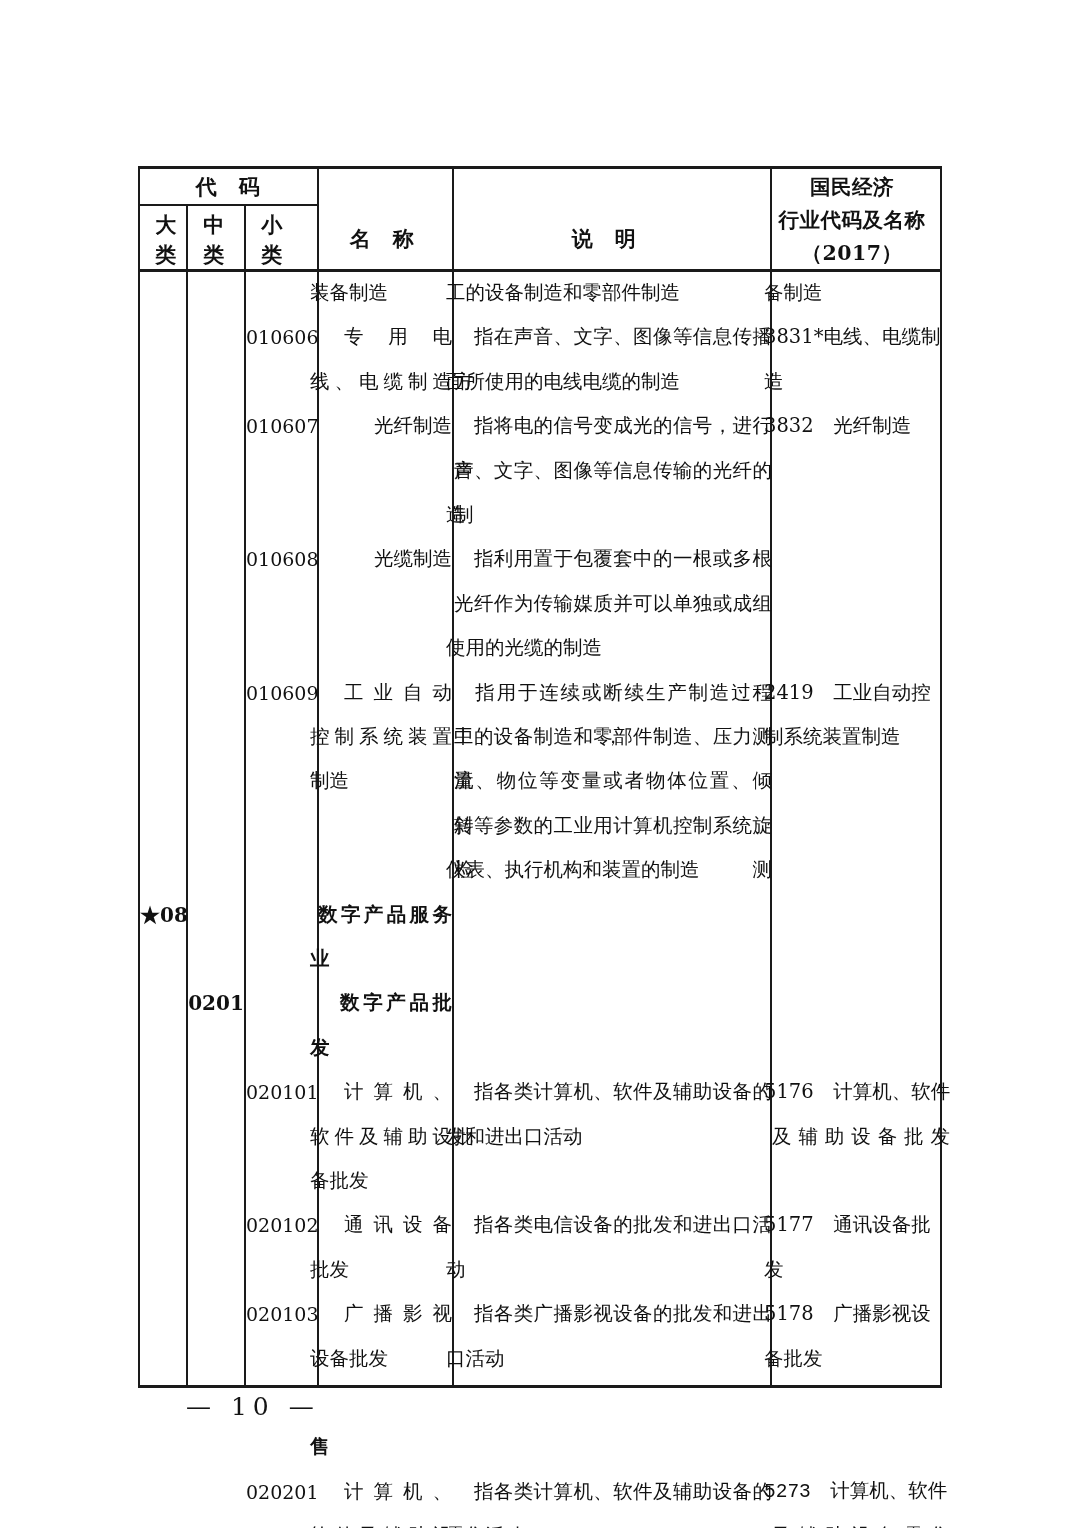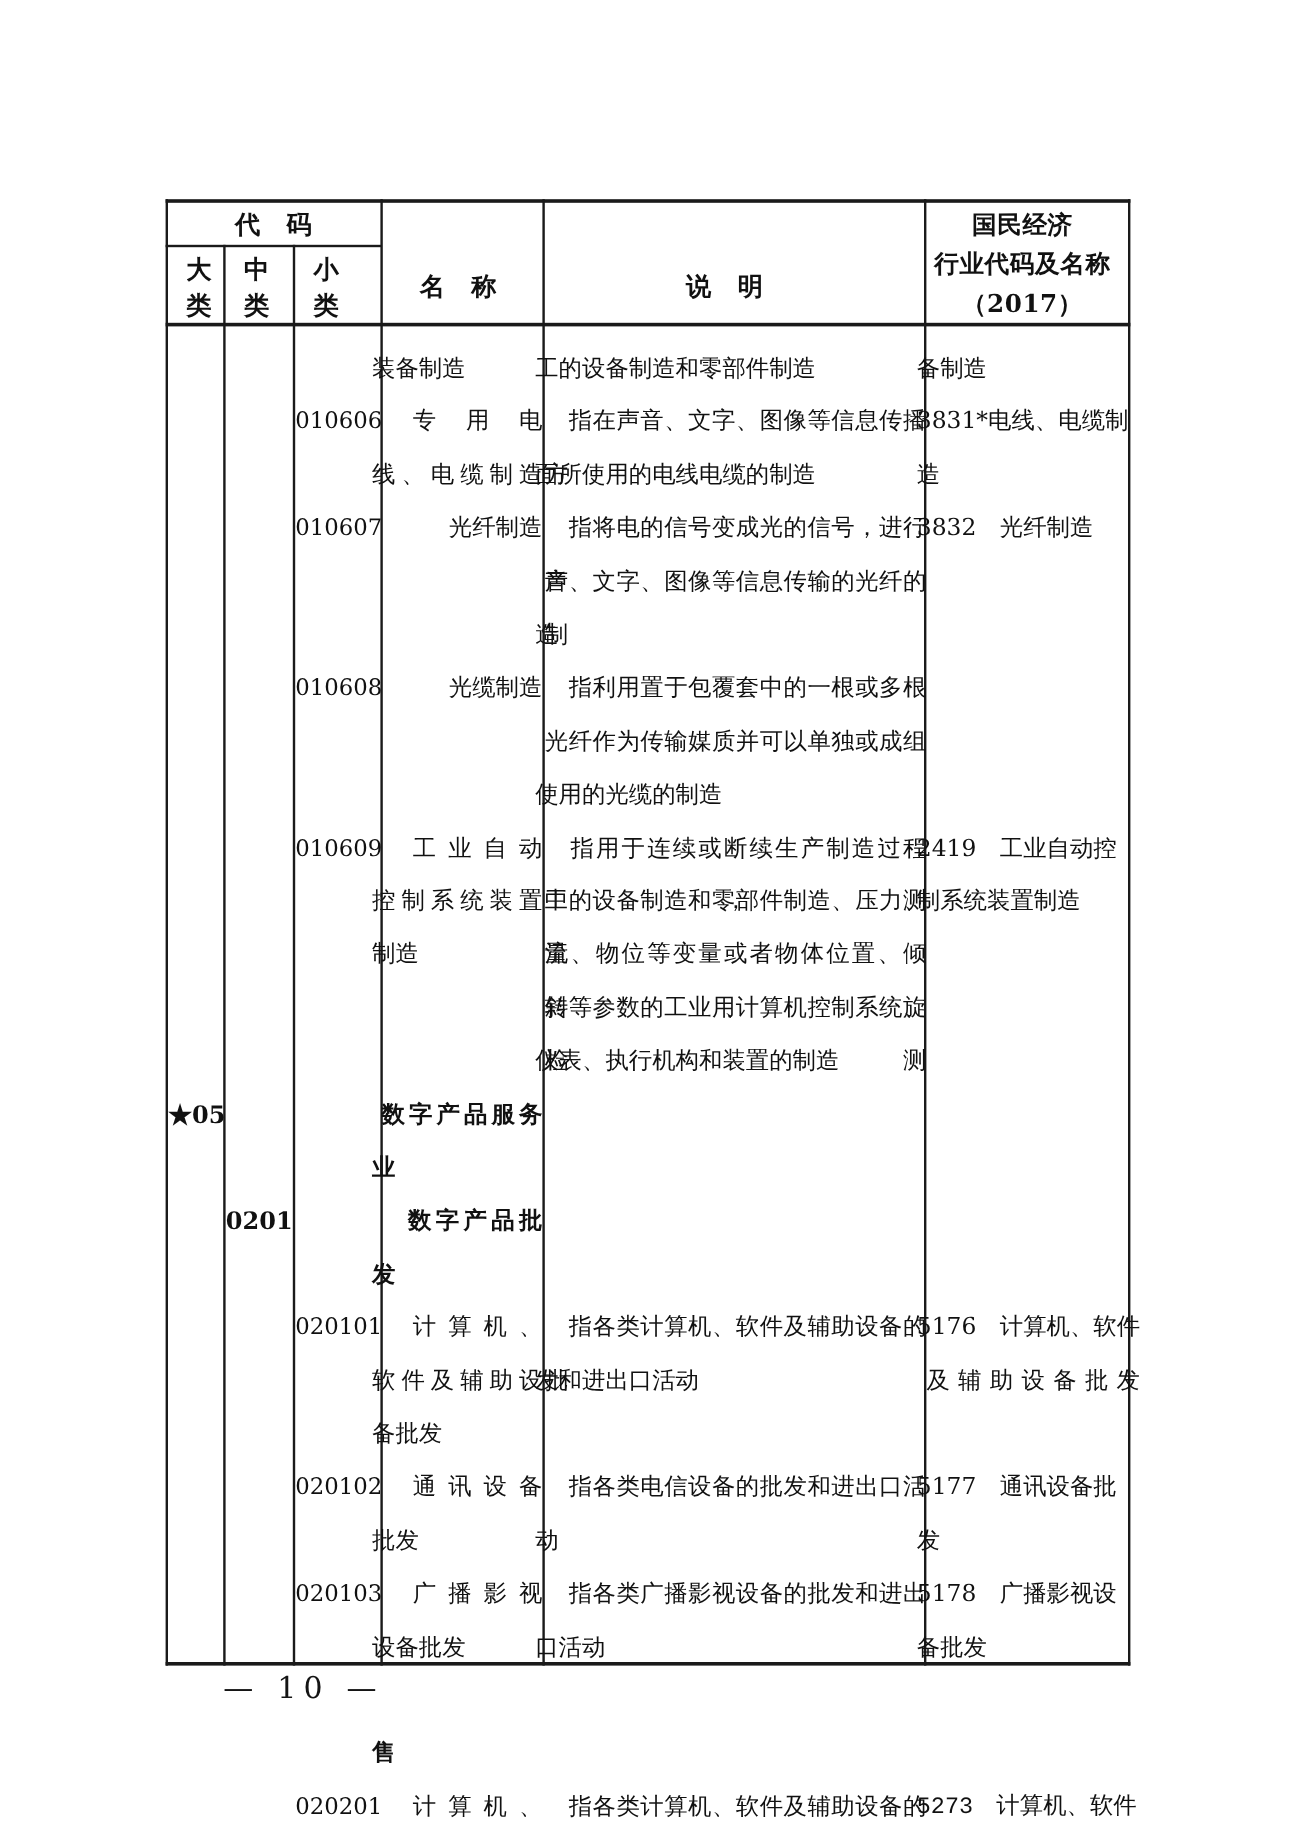--- a/index.html
+++ b/index.html
@@ -78,21 +78,21 @@
   .hdr-gm {
     left: 624px; top: 5px; width: 180px;
     font-size: 20.5px;
     line-height: 33px;
   }
 
   
   .body-wrap {
     position: absolute;
     left: 138px;
-    top: 285px;
+    top: 271px;
     width: 804px;
     height: 1114px;
   }
 
   .line {
     position: absolute;
     left: 0;
     width: 804px;
     height: 44.4px;
   }
@@ -312,21 +312,21 @@
             <span class="j">转等参数的工业用计算机控制系统、检测</span>
           </div>
         </div>
         <div class="line" style="top: 577.2px;">
           <div class="cell c-desc">
             <span class="nj" style="margin-left: -8px;">仪表、执行机构和装置的制造</span>
           </div>
         </div>
         <div class="line" style="top: 621.6px;">
           <div class="cell c-major">
-            <span class="nj ctr">★05</span>
+            <span class="nj ctr">★08</span>
           </div>
           <div class="cell c-name">
             <span class="j b">数字产品服务</span>
           </div>
         </div>
         <div class="line" style="top: 666px;">
           <div class="cell c-name">
             <span class="nj b" style="margin-left: -8px;">业</span>
           </div>
         </div>

